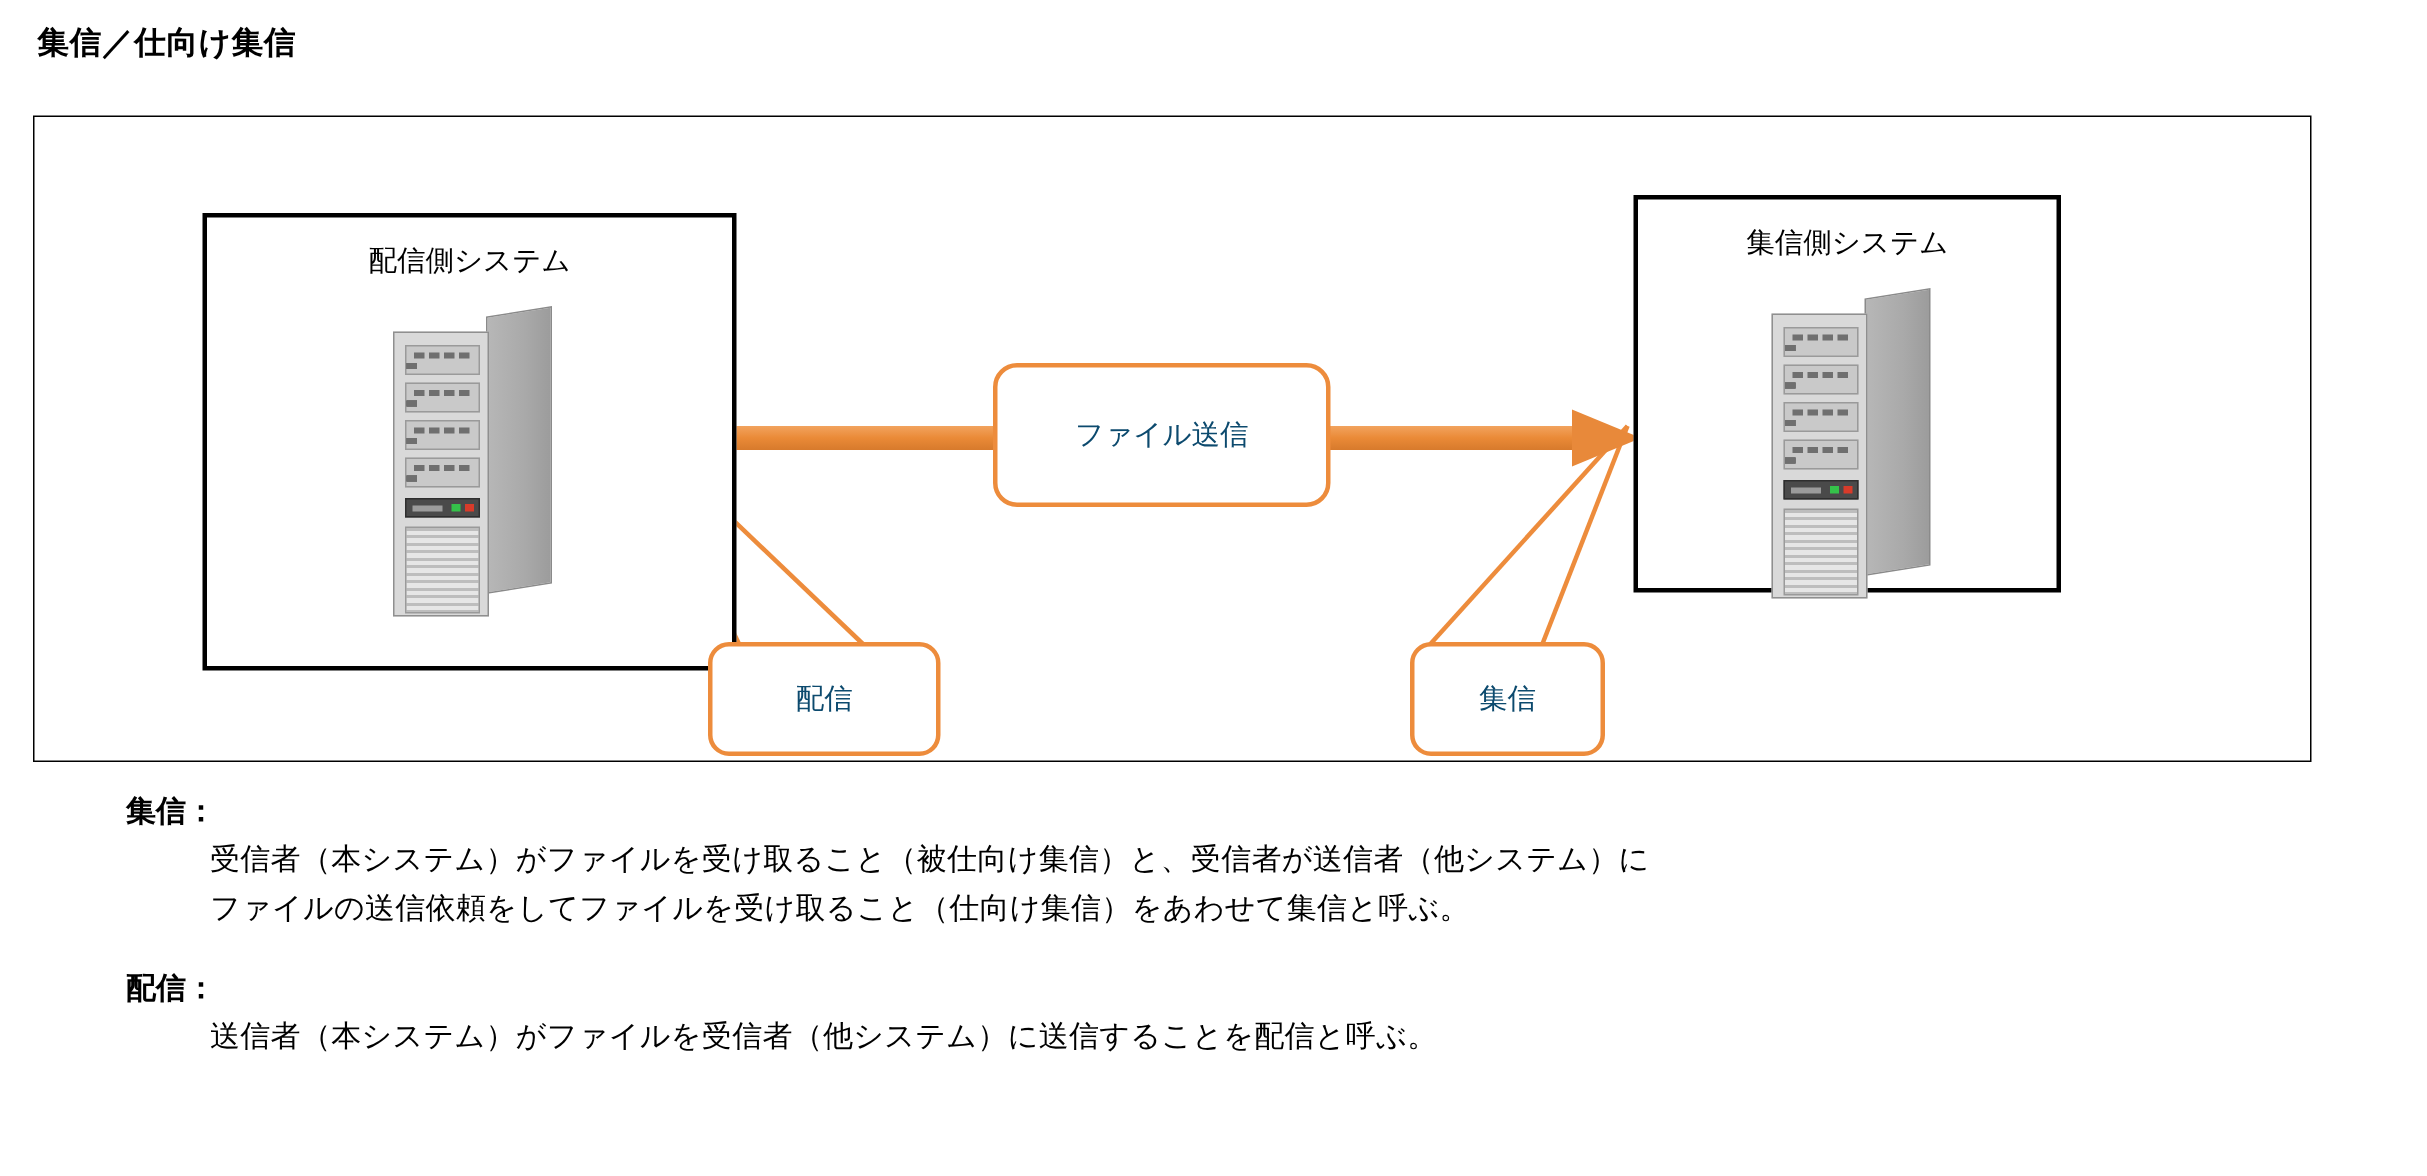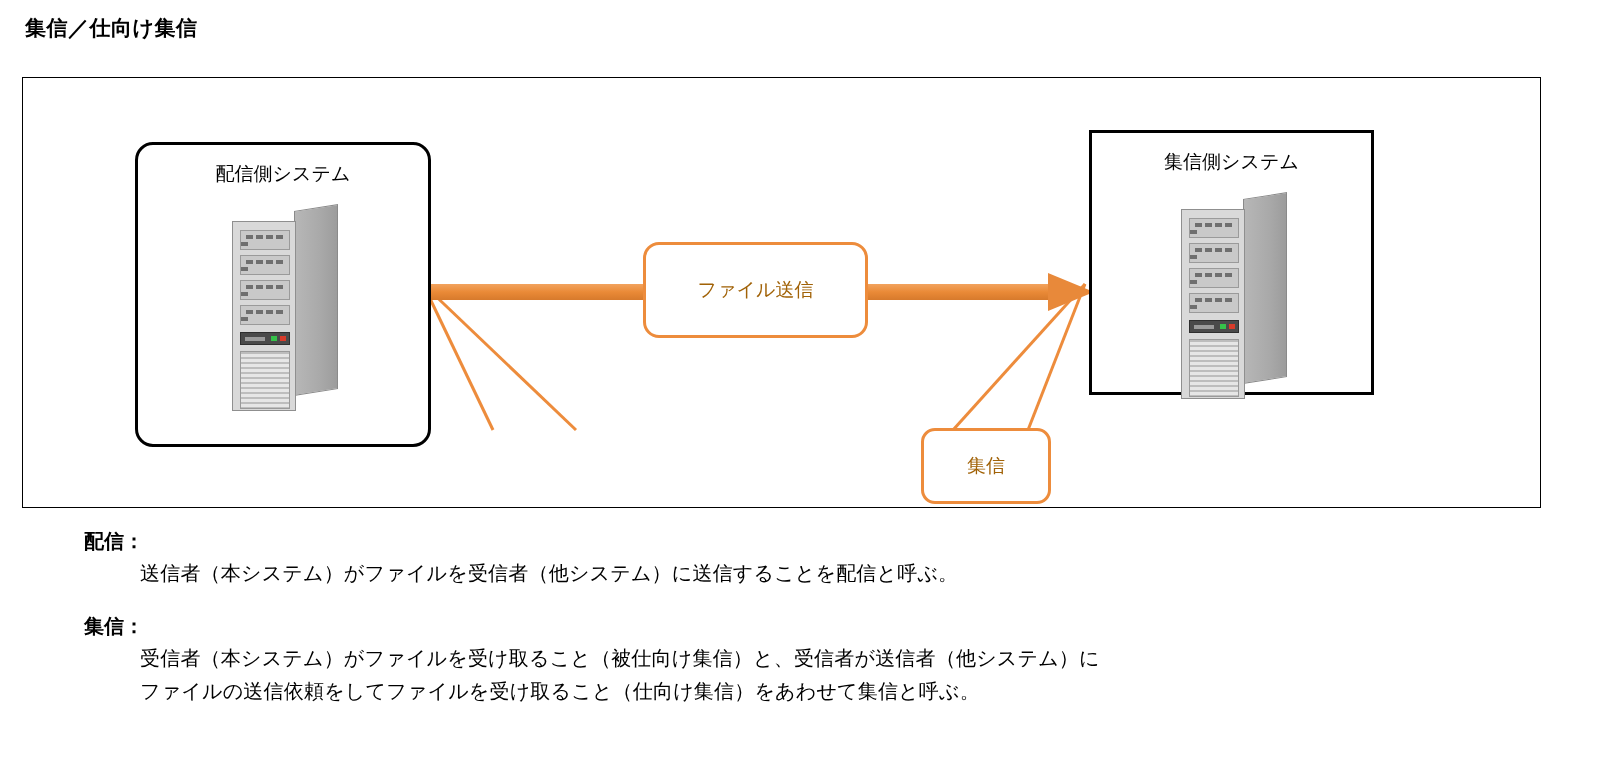--- a/index.html
+++ b/index.html
@@ -39,21 +39,21 @@
     background: #ffffff;
   }
 
   
   .system-box {
     position: absolute;
     border: 3px solid #000000;
     box-sizing: border-box;
     background: #ffffff;
   }
-  .system-box.left  { left: 112px; top: 64px; width: 296px; height: 305px; border-radius: 18px; }
+  .system-box.left  { left: 112px; top: 64px; width: 356px; height: 305px; }
   .system-box.right { left: 1066px; top: 52px; width: 285px; height: 265px; }
 
   .system-label {
     position: absolute;
     top: 16px;
     left: 0;
     width: 100%;
     text-align: center;
     font-family: "Liberation Sans", "DejaVu Sans", sans-serif;
     font-size: 19px;
@@ -176,21 +176,22 @@
   .callout {
     position: absolute;
     border: 3px solid #ed8c3c;
     background: #ffffff;
     box-sizing: border-box;
     display: flex;
     align-items: center;
     justify-content: center;
     font-family: "Liberation Sans", "DejaVu Sans", sans-serif;
     font-size: 19px;
-    color: #a16207;
+    color: #0c4a6e;
+    margin-left: 19px;
   }
   .callout.file-send {
     left: 620px; top: 164px; width: 225px; height: 96px;
     border-radius: 16px;
   }
   .callout.haishin {
     left: 430px; top: 350px; width: 155px; height: 76px;
     border-radius: 14px;
   }
   .callout.shushin {
@@ -354,32 +355,35 @@
             <span class="led-r"></span>
           </div>
         <div class="vents"></div>
       </div>
     </div>
   </div>
 
   <div class="callout file-send">
     <span>ファイル送信</span>
   </div>
+  <div class="callout haishin">
+    <span>配信</span>
+  </div>
   <div class="callout shushin">
     <span>集信</span>
   </div>
 
 </div>
 
 <div class="notes">
-
-  <div class="note-block">
-    <div class="note-term">配信：</div>
-    <div class="note-line">送信者（本システム）がファイルを受信者（他システム）に送信することを配信と呼ぶ。</div>
-  </div>
 
   <div class="note-block">
     <div class="note-term">集信：</div>
     <div class="note-line">受信者（本システム）がファイルを受け取ること（被仕向け集信）と、受信者が送信者（他システム）に</div>
     <div class="note-line">ファイルの送信依頼をしてファイルを受け取ること（仕向け集信）をあわせて集信と呼ぶ。</div>
   </div>
 
+  <div class="note-block">
+    <div class="note-term">配信：</div>
+    <div class="note-line">送信者（本システム）がファイルを受信者（他システム）に送信することを配信と呼ぶ。</div>
+  </div>
+
 </div>
 
 </body></html>

